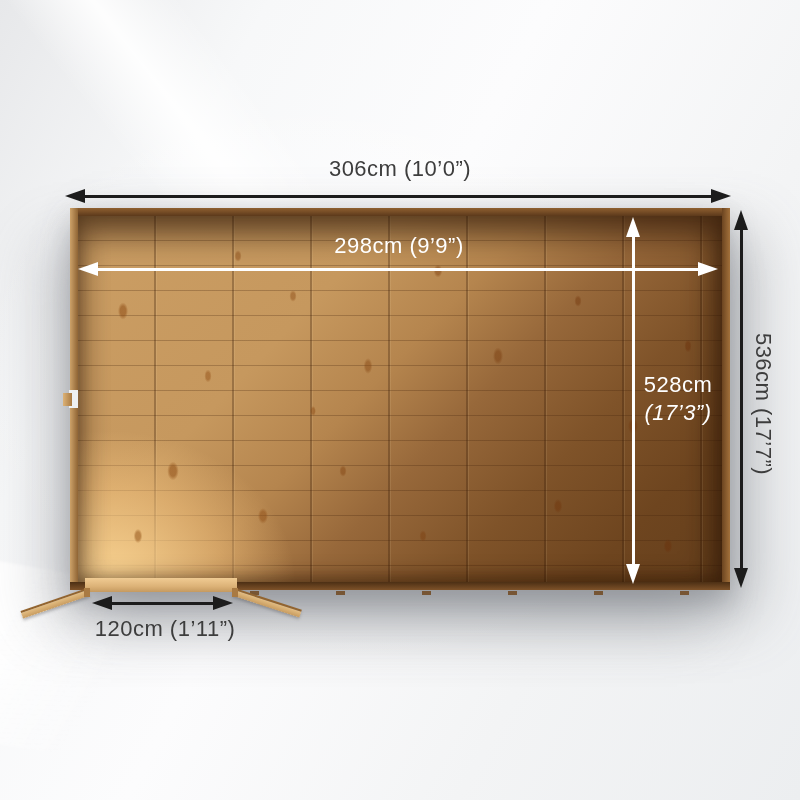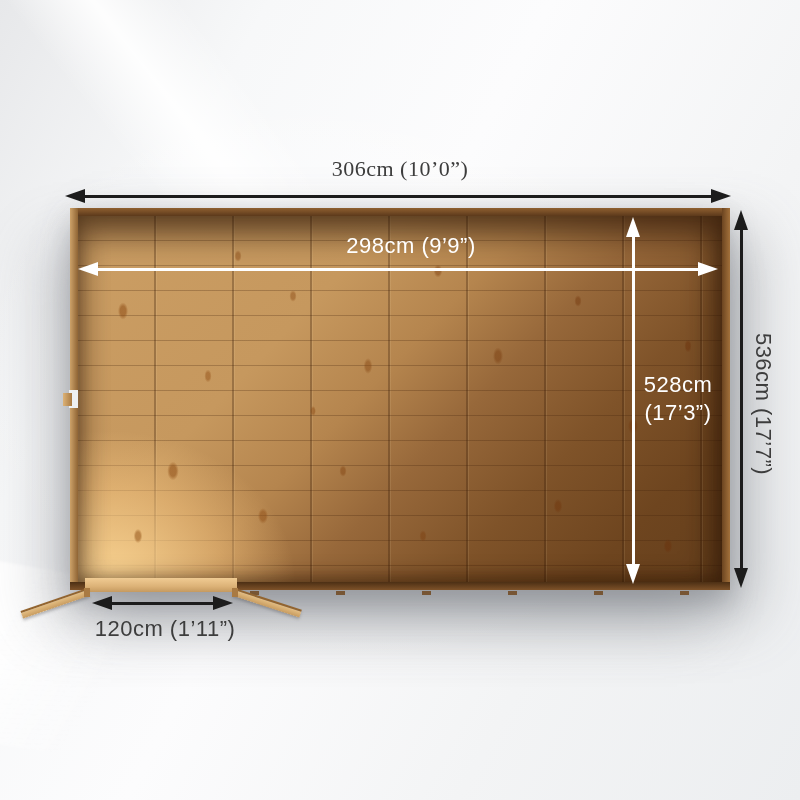--- a/index.html
+++ b/index.html
@@ -124,40 +124,40 @@
   <div class="left-notch-gap"></div>
   <div class="left-notch-stick"></div>
 </div>
 
 <div class="door-panel left"></div>
 <div class="door-panel right"></div>
 <div class="hinge left"></div>
 <div class="hinge right"></div>
 
 <div>
-  <div class="dim-label" style="left:70px;top:156px;width:660px;font-family:Liberation Serif, serif;">306cm (10’0”)</div>
+  <div class="dim-label" style="left:70px;top:156px;width:660px;">306cm (10’0”)</div>
   <div class="dim-line h" style="left:83px;top:195px;width:634px;"></div>
   <div class="ah l" style="left:65px;top:189px;"></div>
   <div class="ah r" style="left:711px;top:189px;"></div>
 </div>
 
 <div class="white">
-  <div class="dim-label light" style="left:78px;top:233px;width:642px;margin-left:12px;">298cm (9’9”)</div>
+  <div class="dim-label light" style="left:78px;top:233px;width:642px;">298cm (9’9”)</div>
   <div class="dim-line h white" style="left:96px;top:268px;width:606px;"></div>
   <div class="ah wl" style="left:78px;top:262px;"></div>
   <div class="ah wr" style="left:698px;top:262px;"></div>
 </div>
 
 <div class="white">
   <div class="dim-line v white" style="left:632px;top:235px;height:331px;"></div>
   <div class="ah wu" style="left:626px;top:217px;"></div>
   <div class="ah wd" style="left:626px;top:564px;"></div>
   <div class="dim-label light two-line" style="left:633px;top:371px;width:90px;">
     <span style="display:block;">528cm</span>
-    <span style="display:block;">(17’3”)</span>
+    <span style="display:block;font-style:italic;">(17’3”)</span>
   </div>
 </div>
 
 <div>
   <div class="dim-line v" style="left:740px;top:228px;height:340px;"></div>
   <div class="ah u" style="left:734px;top:210px;"></div>
   <div class="ah d" style="left:734px;top:568px;"></div>
   <div class="dim-label rot">536cm (17’7”)</div>
 </div>
 

